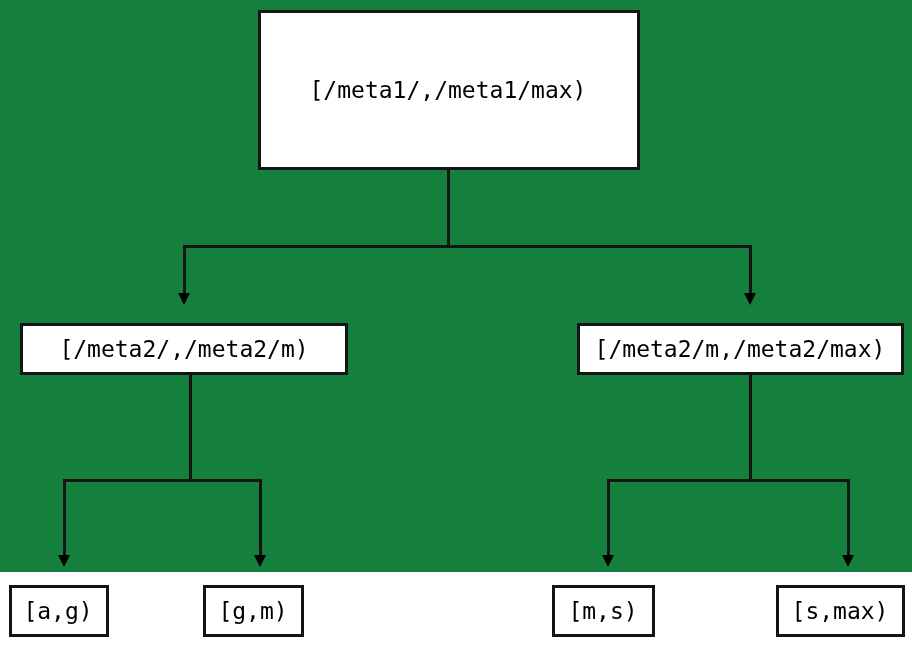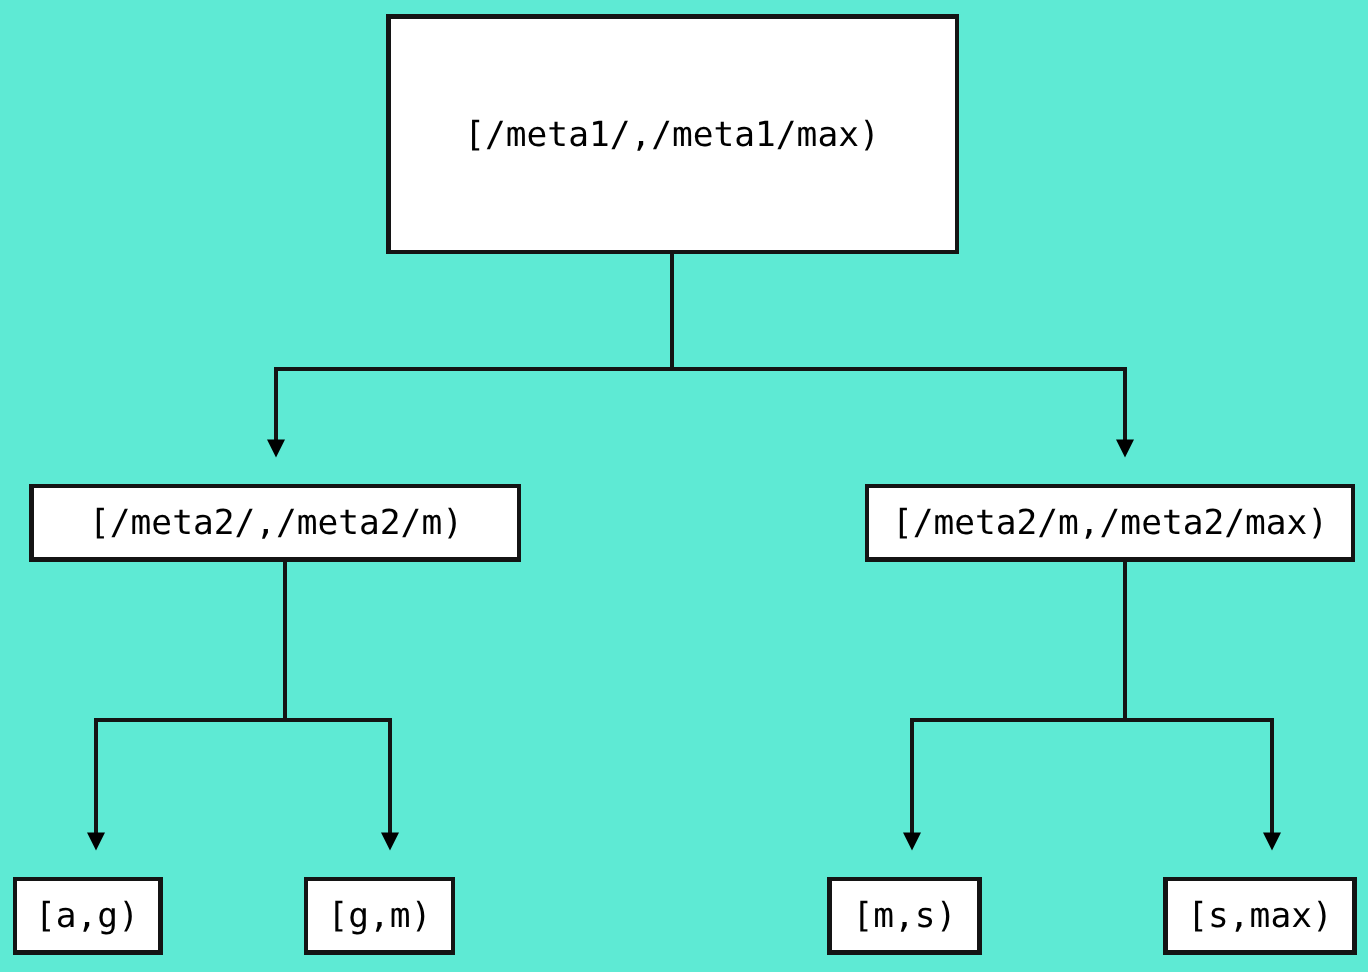--- a/index.html
+++ b/index.html
@@ -10,22 +10,22 @@
   }
   body {
     width: 912px;
     height: 652px;
     font-family: "DejaVu Sans Mono", "Liberation Mono", monospace;
     overflow: hidden;
   }
   #diagram-root {
     position: relative;
     width: 912px;
-    height: 648px;
-    background: #5eead4;
+    height: 572px;
+    background: #15803d;
   }
   svg#tree-canvas {
     display: block;
     width: 912px;
     height: 652px;
   }
   .node-box {
     fill: #ffffff;
     stroke: #141414;
     stroke-width: 3;

